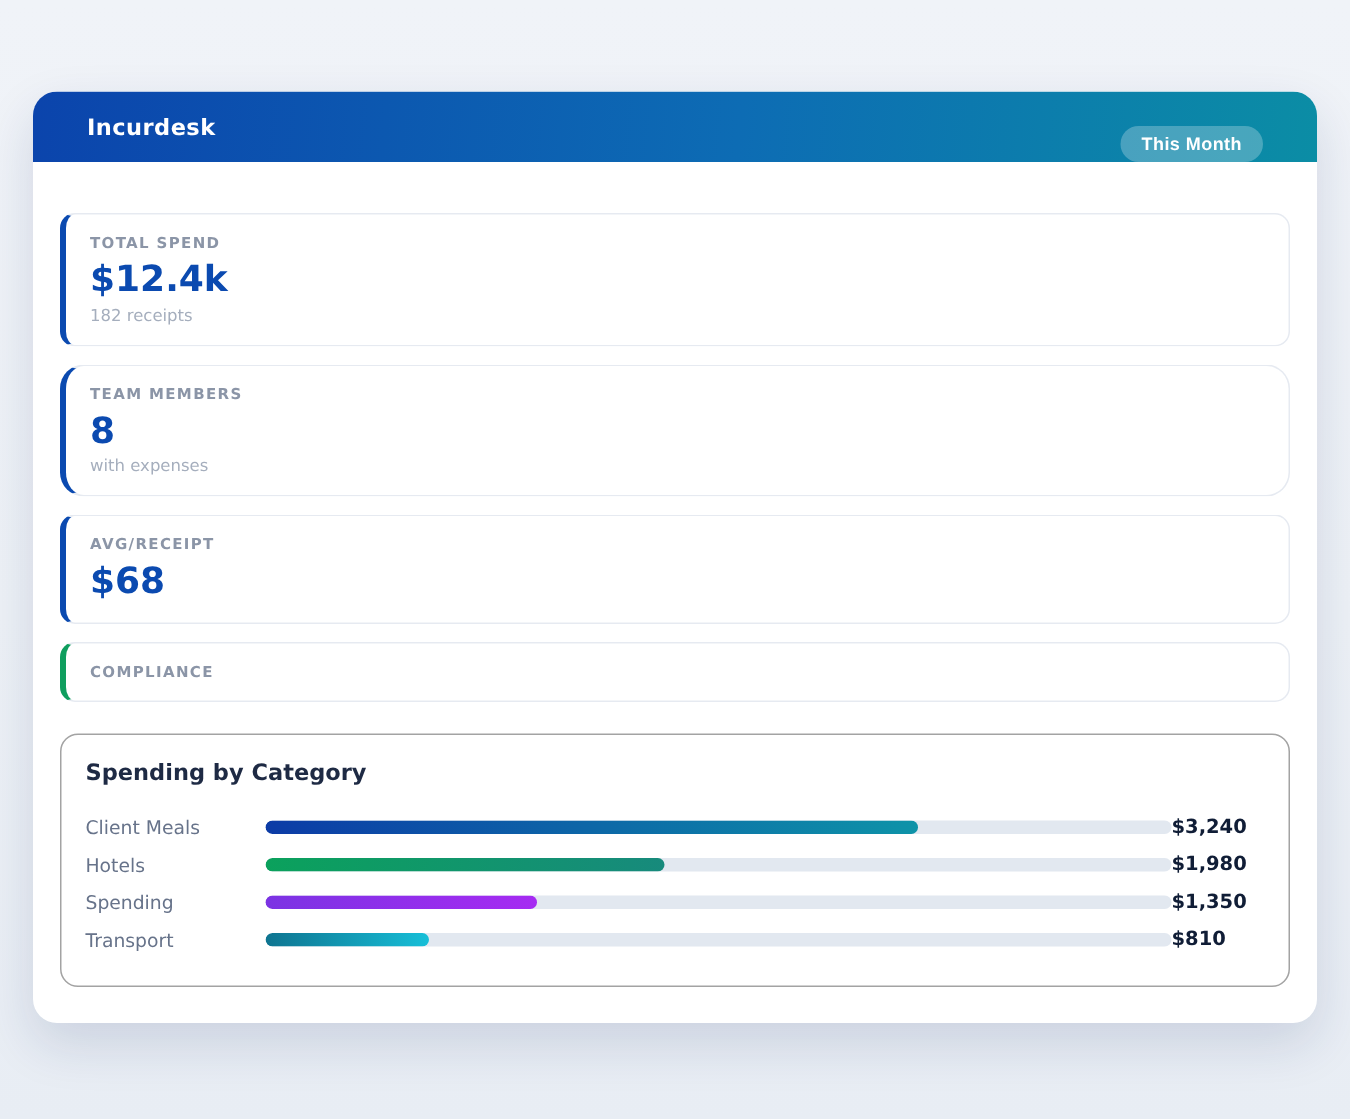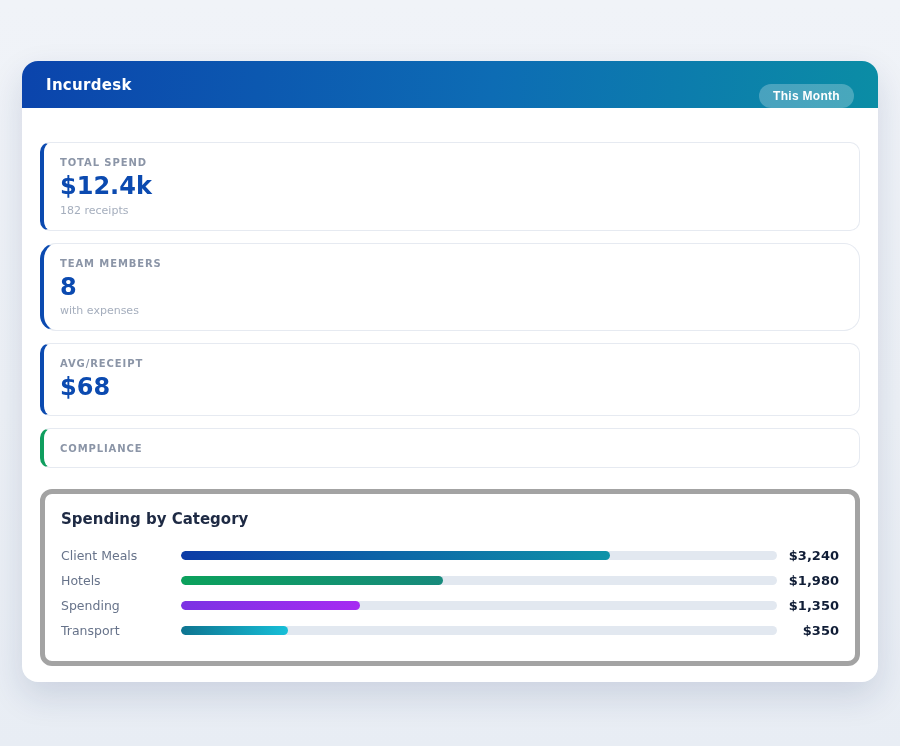--- a/index.html
+++ b/index.html
@@ -11,21 +11,21 @@
   }
   .page { position: relative; width: 900px; height: 746px; }
 
   .app-card {
     position: absolute; left: 22px; top: 61px; width: 856px; height: 621px;
     background: #ffffff; border-radius: 16px; overflow: hidden;
     box-shadow: 0 14px 34px rgba(23, 43, 99, 0.14);
   }
 
   .app-header {
-    height: 47px; padding: 0 24px;
+    height: 47px; padding: 0 36px;
     display: flex; align-items: center; justify-content: space-between;
     background: linear-gradient(95deg, #0b44ac 0%, #0d6cb4 55%, #0b8da5 100%);
   }
   .app-title { color: #ffffff; font-weight: bold; font-size: 15px; letter-spacing: 0.3px; }
   .period-badge {
     background: rgba(255,255,255,0.25); color: #ffffff;
     font-weight: bold; font-size: 12px; letter-spacing: 0.3px;
     padding: 5px 14px; border-radius: 999px; border: none; cursor: pointer;
     font-family: Liberation Sans, sans-serif;
     margin-top: 23px;
@@ -35,35 +35,35 @@
 
   .stat-card {
     background: #ffffff; border: 1px solid #e6eaf1; border-left-width: 4px;
     border-radius: 10px; padding: 14px 16px 13px 16px; margin-bottom: 7px; margin-top: 12px;
   }
   .stat-label { font-size: 10px; font-weight: bold; color: #8b95a7; letter-spacing: 0.9px; }
   .stat-value { font-size: 24px; font-weight: bold; margin-top: 5px; line-height: 1.15; }
   .stat-sub { font-size: 11px; color: #a5aebd; margin-top: 3px; }
 
   .chart-card {
-    border: 5px solid #a3a3a3; border-radius: 12px;
+    border: 1px solid #a3a3a3; border-radius: 12px;
     padding: 16px 16px 18px 16px; margin-top: 21px;
   }
   .chart-title { font-size: 15px; font-weight: bold; color: #1e2a44; margin-bottom: 15px; }
   .chart-row {
     display: grid; grid-template-columns: 120px 1fr 62px;
     align-items: center; height: 25px;
   }
   .row-label { font-size: 12.5px; color: #67738a; }
   .bar-track {
     height: 9px; border-radius: 5px; background: #e2e8f0;
     position: relative; overflow: hidden;
   }
   .bar-fill { height: 100%; border-radius: 5px; }
-  .row-value { font-size: 13px; font-weight: bold; color: #101d36; text-align: right; }
+  .row-value { font-size: 13px; font-weight: bold; color: #101d36; }
 </style>
 </head>
 <body>
 
 <div class="page">
   <div class="app-card">
 
     <header class="app-header">
       <div class="app-title">Incurdesk</div>
       <button class="period-badge">This Month</button>
@@ -121,20 +121,20 @@
       <div class="bar-fill" style="width: 30%; background: linear-gradient(90deg, rgb(123, 51, 227), rgb(166, 43, 242));"></div>
     </div>
     <div class="row-value">$1,350</div>
   </div>
 
   <div class="chart-row">
     <div class="row-label">Transport</div>
     <div class="bar-track" style="background: rgb(226, 232, 240);">
       <div class="bar-fill" style="width: 18%; background: linear-gradient(90deg, rgb(14, 116, 144), rgb(23, 191, 216));"></div>
     </div>
-    <div class="row-value">$350</div>
+    <div class="row-value">$810</div>
   </div>
 </div>
       </section>
     </div>
 
   </div>
 </div>
 
 </body></html>

